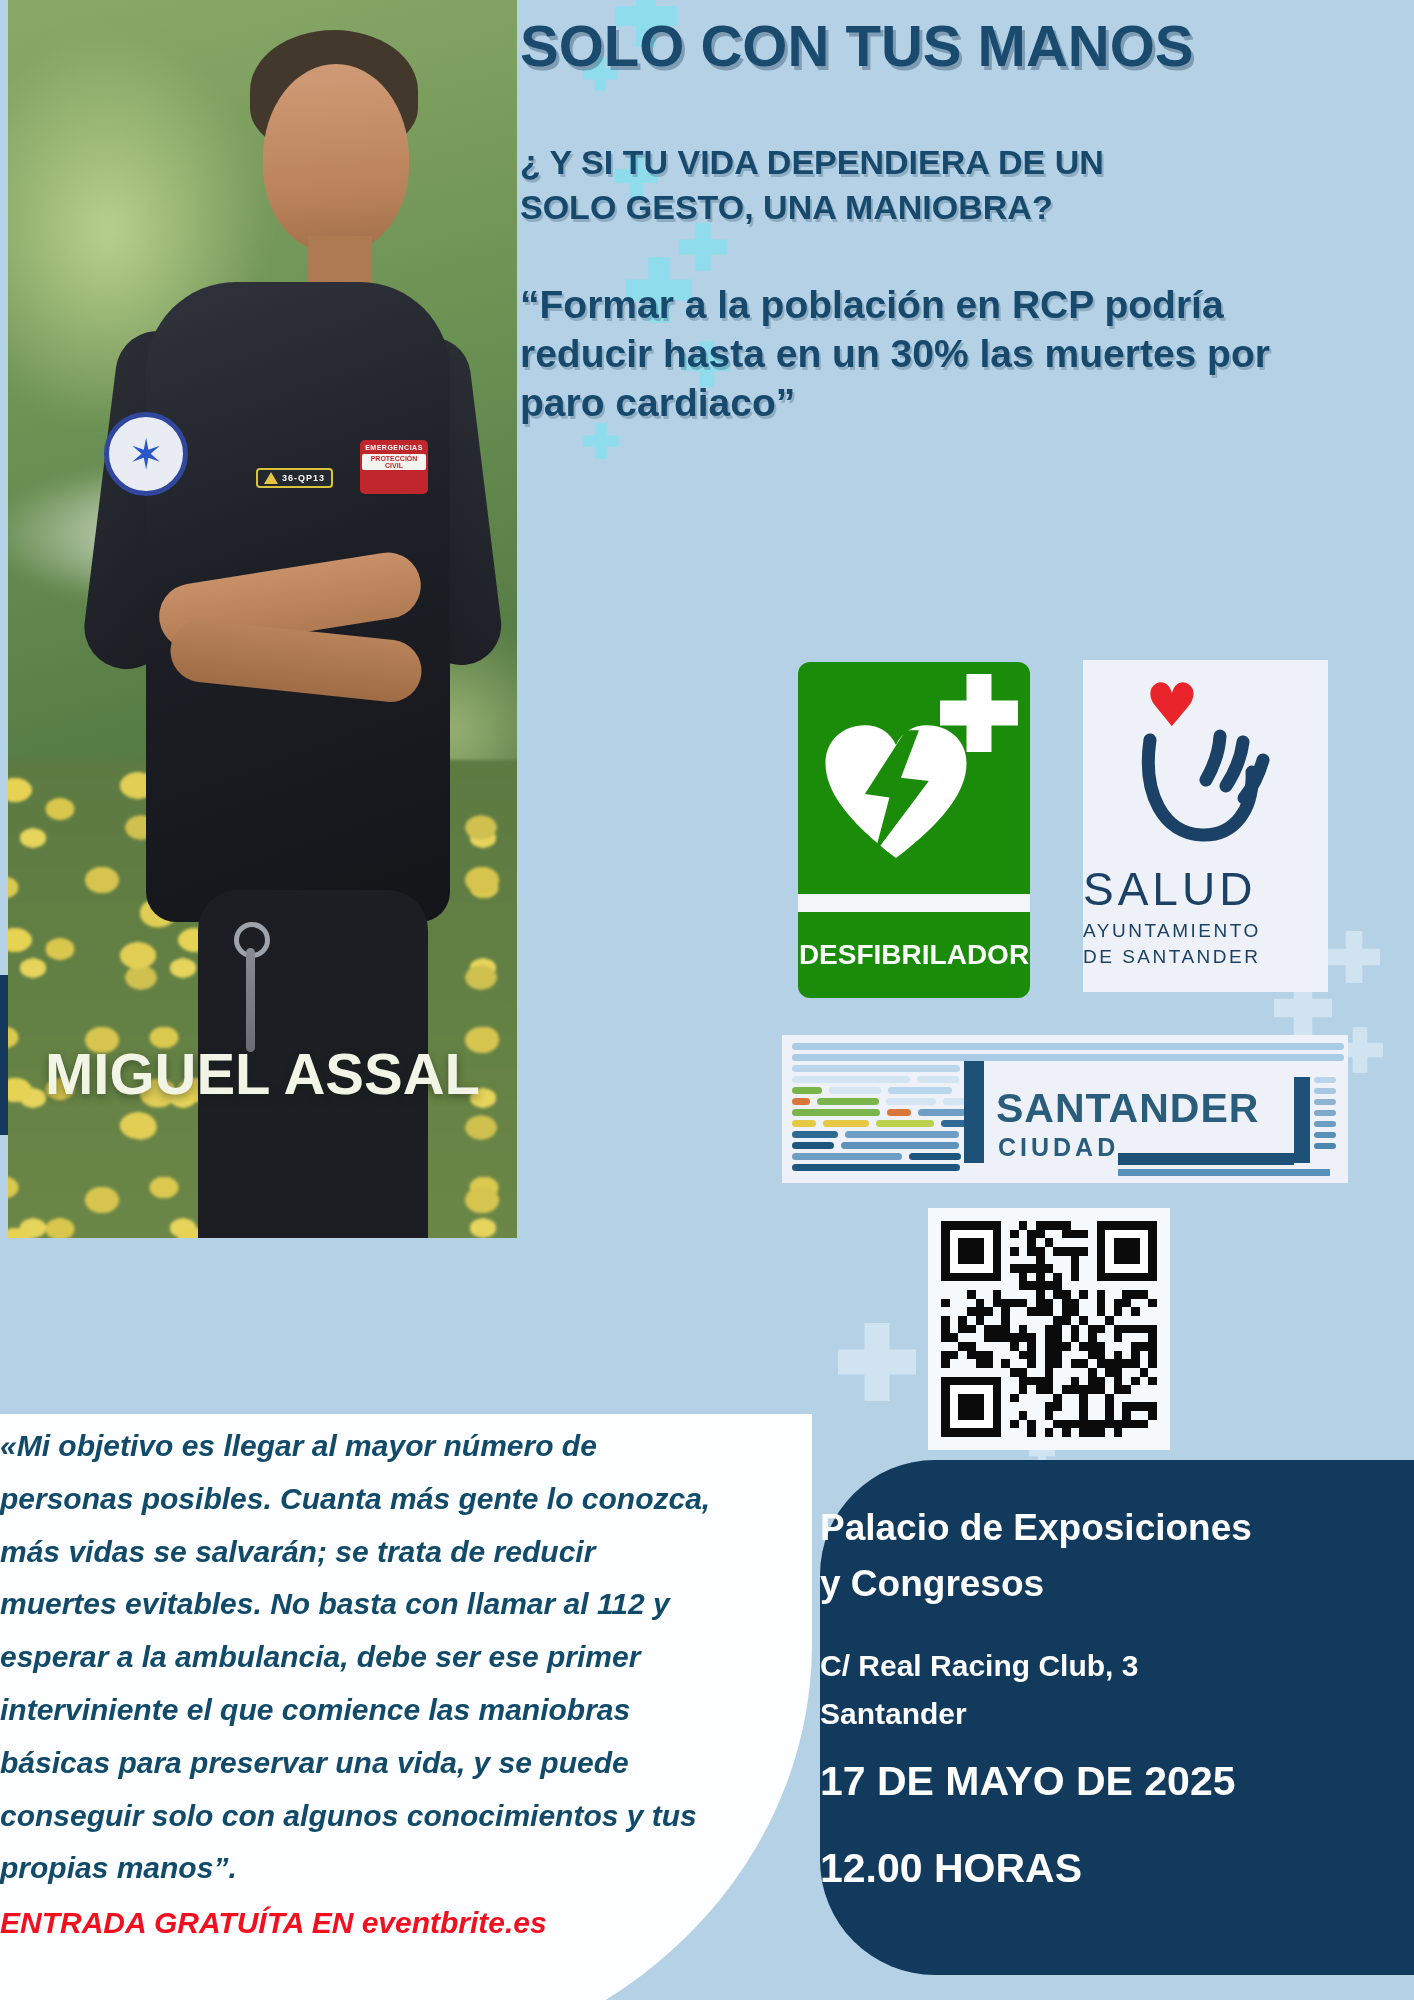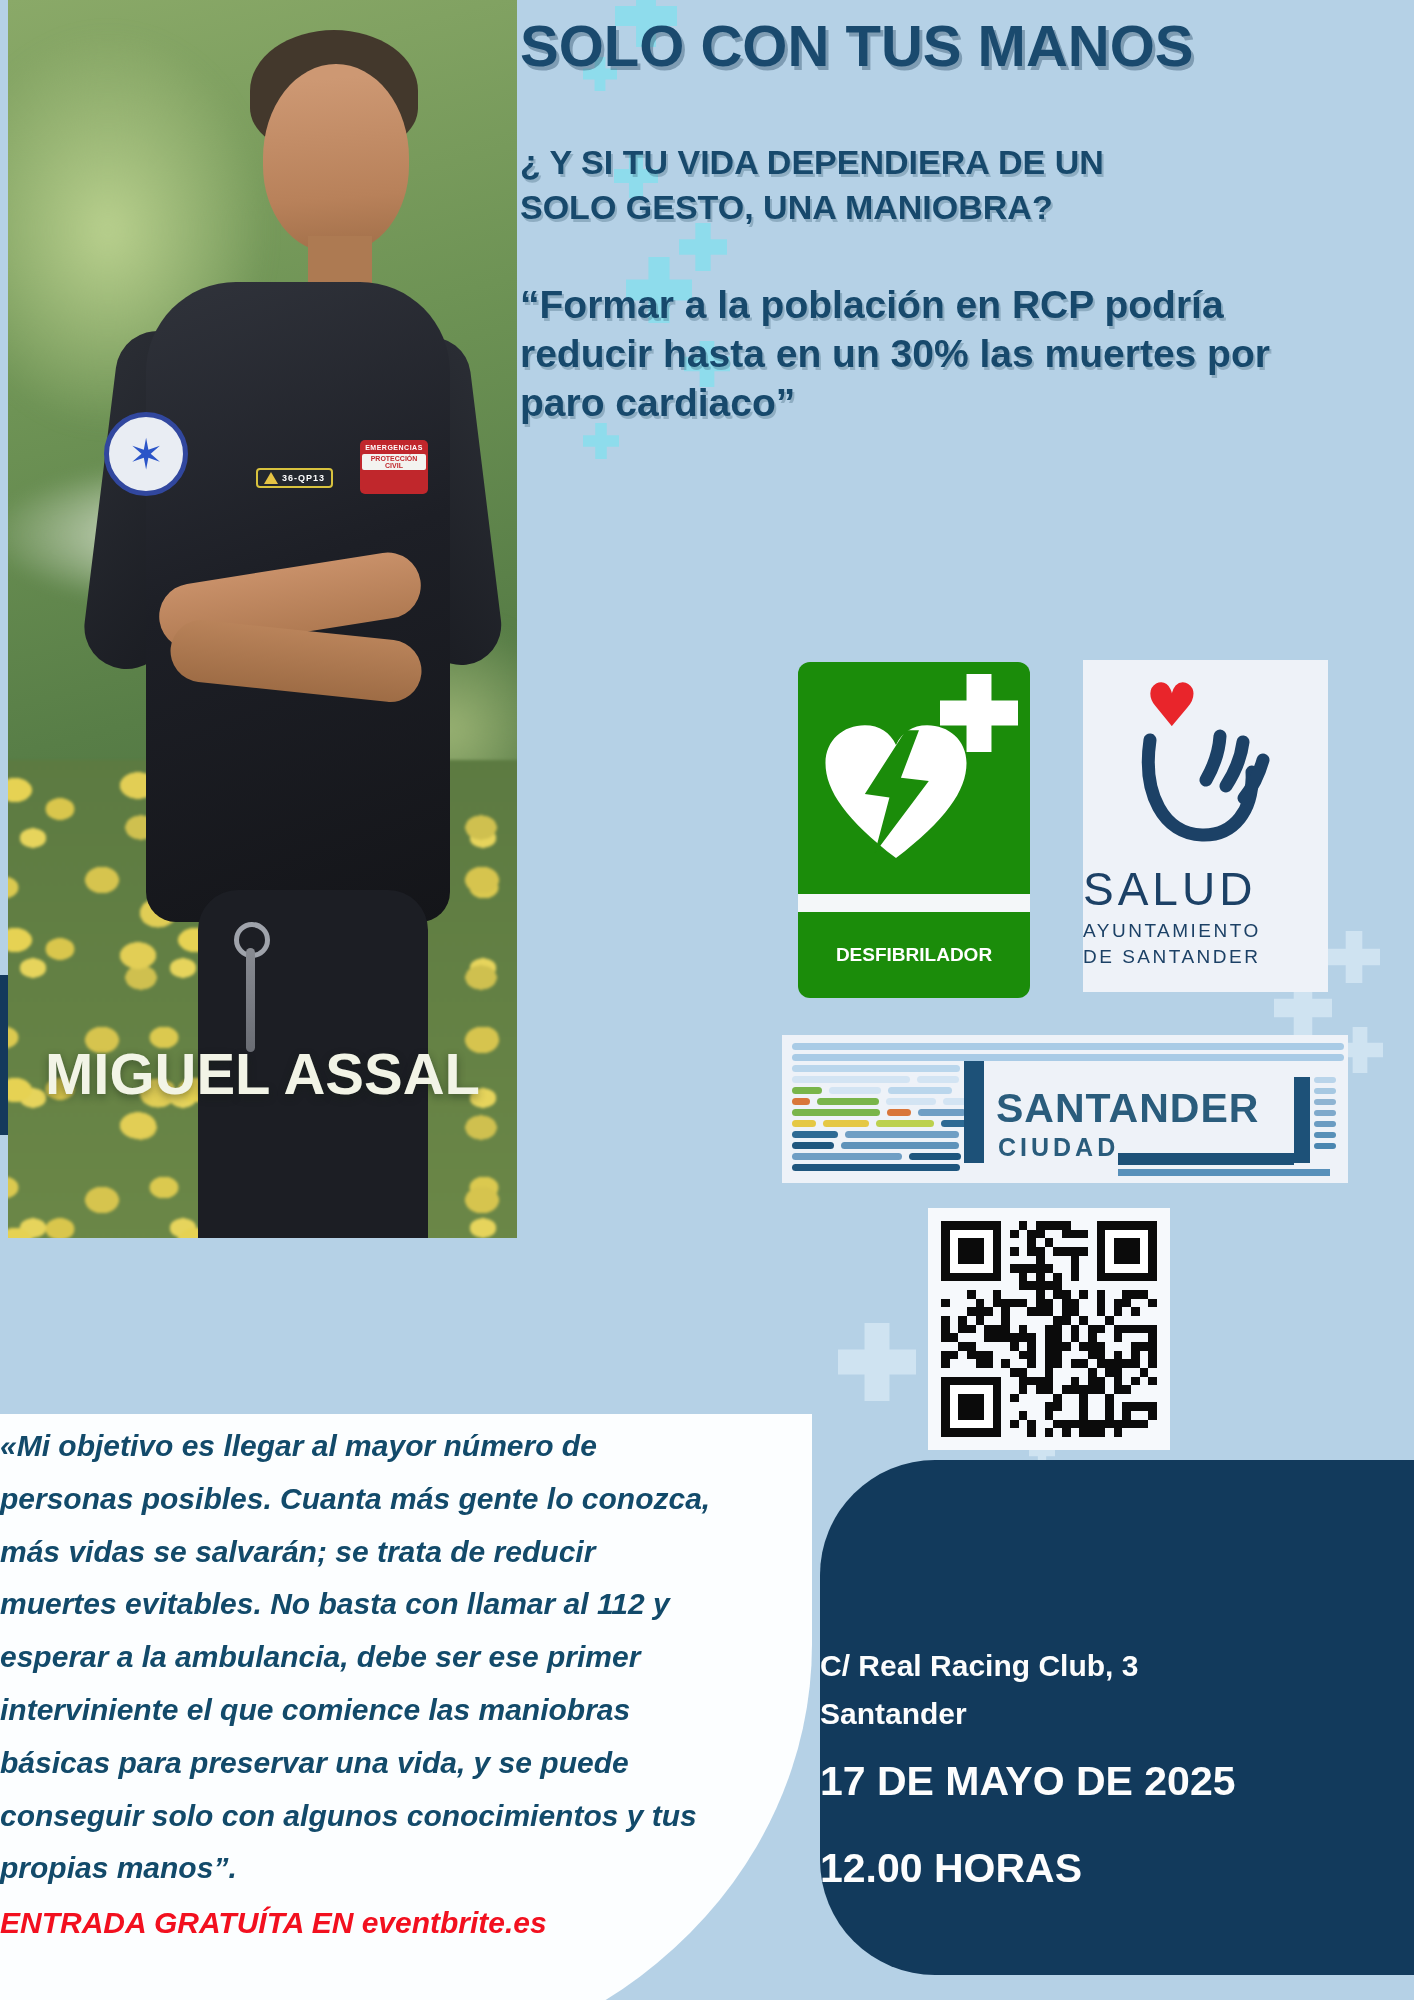--- a/index.html
+++ b/index.html
@@ -58,21 +58,21 @@
   .title{left:520px;top:12px;width:888px;font-size:58px;font-weight:800;letter-spacing:0;color:#1a4a6e;text-shadow:3px 4px 0 rgba(44,78,102,.4)}
   .question{left:520px;top:140px;width:888px;font-size:34px;font-weight:800;line-height:1.33}
   .quote1{left:520px;top:281px;width:888px;font-size:39px;font-weight:bold;line-height:1.25}
   .para{left:520px;top:448px;width:888px;font-size:32px;font-weight:bold;line-height:1.26}
 
   
   .defib{left:798px;top:662px;width:232px;height:336px}
   .d-top{position:relative;height:232px;background:#1b8c0a;border-radius:12px 12px 0 0}
   .d-gap{height:18px;background:#f4f7f9}
   .d-bot{height:86px;background:#1b8c0a;border-radius:0 0 12px 12px;display:flex;align-items:center;justify-content:center}
-  .d-label{color:#fff;font-weight:800;font-size:19px;letter-spacing:0}
+  .d-label{color:#fff;font-weight:800;font-size:28px;letter-spacing:0}
   .d-cross{position:absolute;right:12px;top:12px;width:78px;height:78px;background:#fff;clip-path:polygon(34% 0,66% 0,66% 34%,100% 34%,100% 66%,66% 66%,66% 100%,34% 100%,34% 66%,0 66%,0 34%,34% 34%)}
   .d-heart{position:absolute;left:16px;top:46px;width:164px;height:164px}
 
   
   .salud{left:1083px;top:660px;width:245px;height:332px;background:#eef2f8}
   .sa-heart{left:62px;top:10px;font-size:60px;color:#e9252b;font-family:"DejaVu Sans",sans-serif}
   .sa-hand{left:36px;top:54px;width:172px;height:150px}
   .sa-name{left:0;top:202px;width:100%;font-size:46px;font-weight:normal;letter-spacing:4px;color:#1c4166}
   .sa-l1{left:0;top:260px;width:100%;font-size:19px;letter-spacing:2.5px;color:#1c4166}
   .sa-l2{left:0;top:286px;width:100%;font-size:19px;letter-spacing:2.5px;color:#1c4166}
@@ -501,19 +501,21 @@
 esperar a la ambulancia, debe ser ese primer
 interviniente el que comience las maniobras
 básicas para preservar una vida, y se puede
 conseguir solo con algunos conocimientos y tus
 propias manos”.</div>
   <div class="abs cta ctr">
     <span>ENTRADA GRATUÍTA EN </span><span>eventbrite.es</span>
   </div>
 
   <div class="abs event">
+    <div class="abs ev-venue ctr pre">Palacio de Exposiciones
+y Congresos</div>
     <div class="abs ev-addr ctr pre">C/ Real Racing Club, 3
 Santander</div>
     <div class="abs ev-date ctr">17 DE MAYO DE 2025</div>
     <div class="abs ev-time ctr">12.00 HORAS</div>
   </div>
 
 </div>
 
 </body></html>

